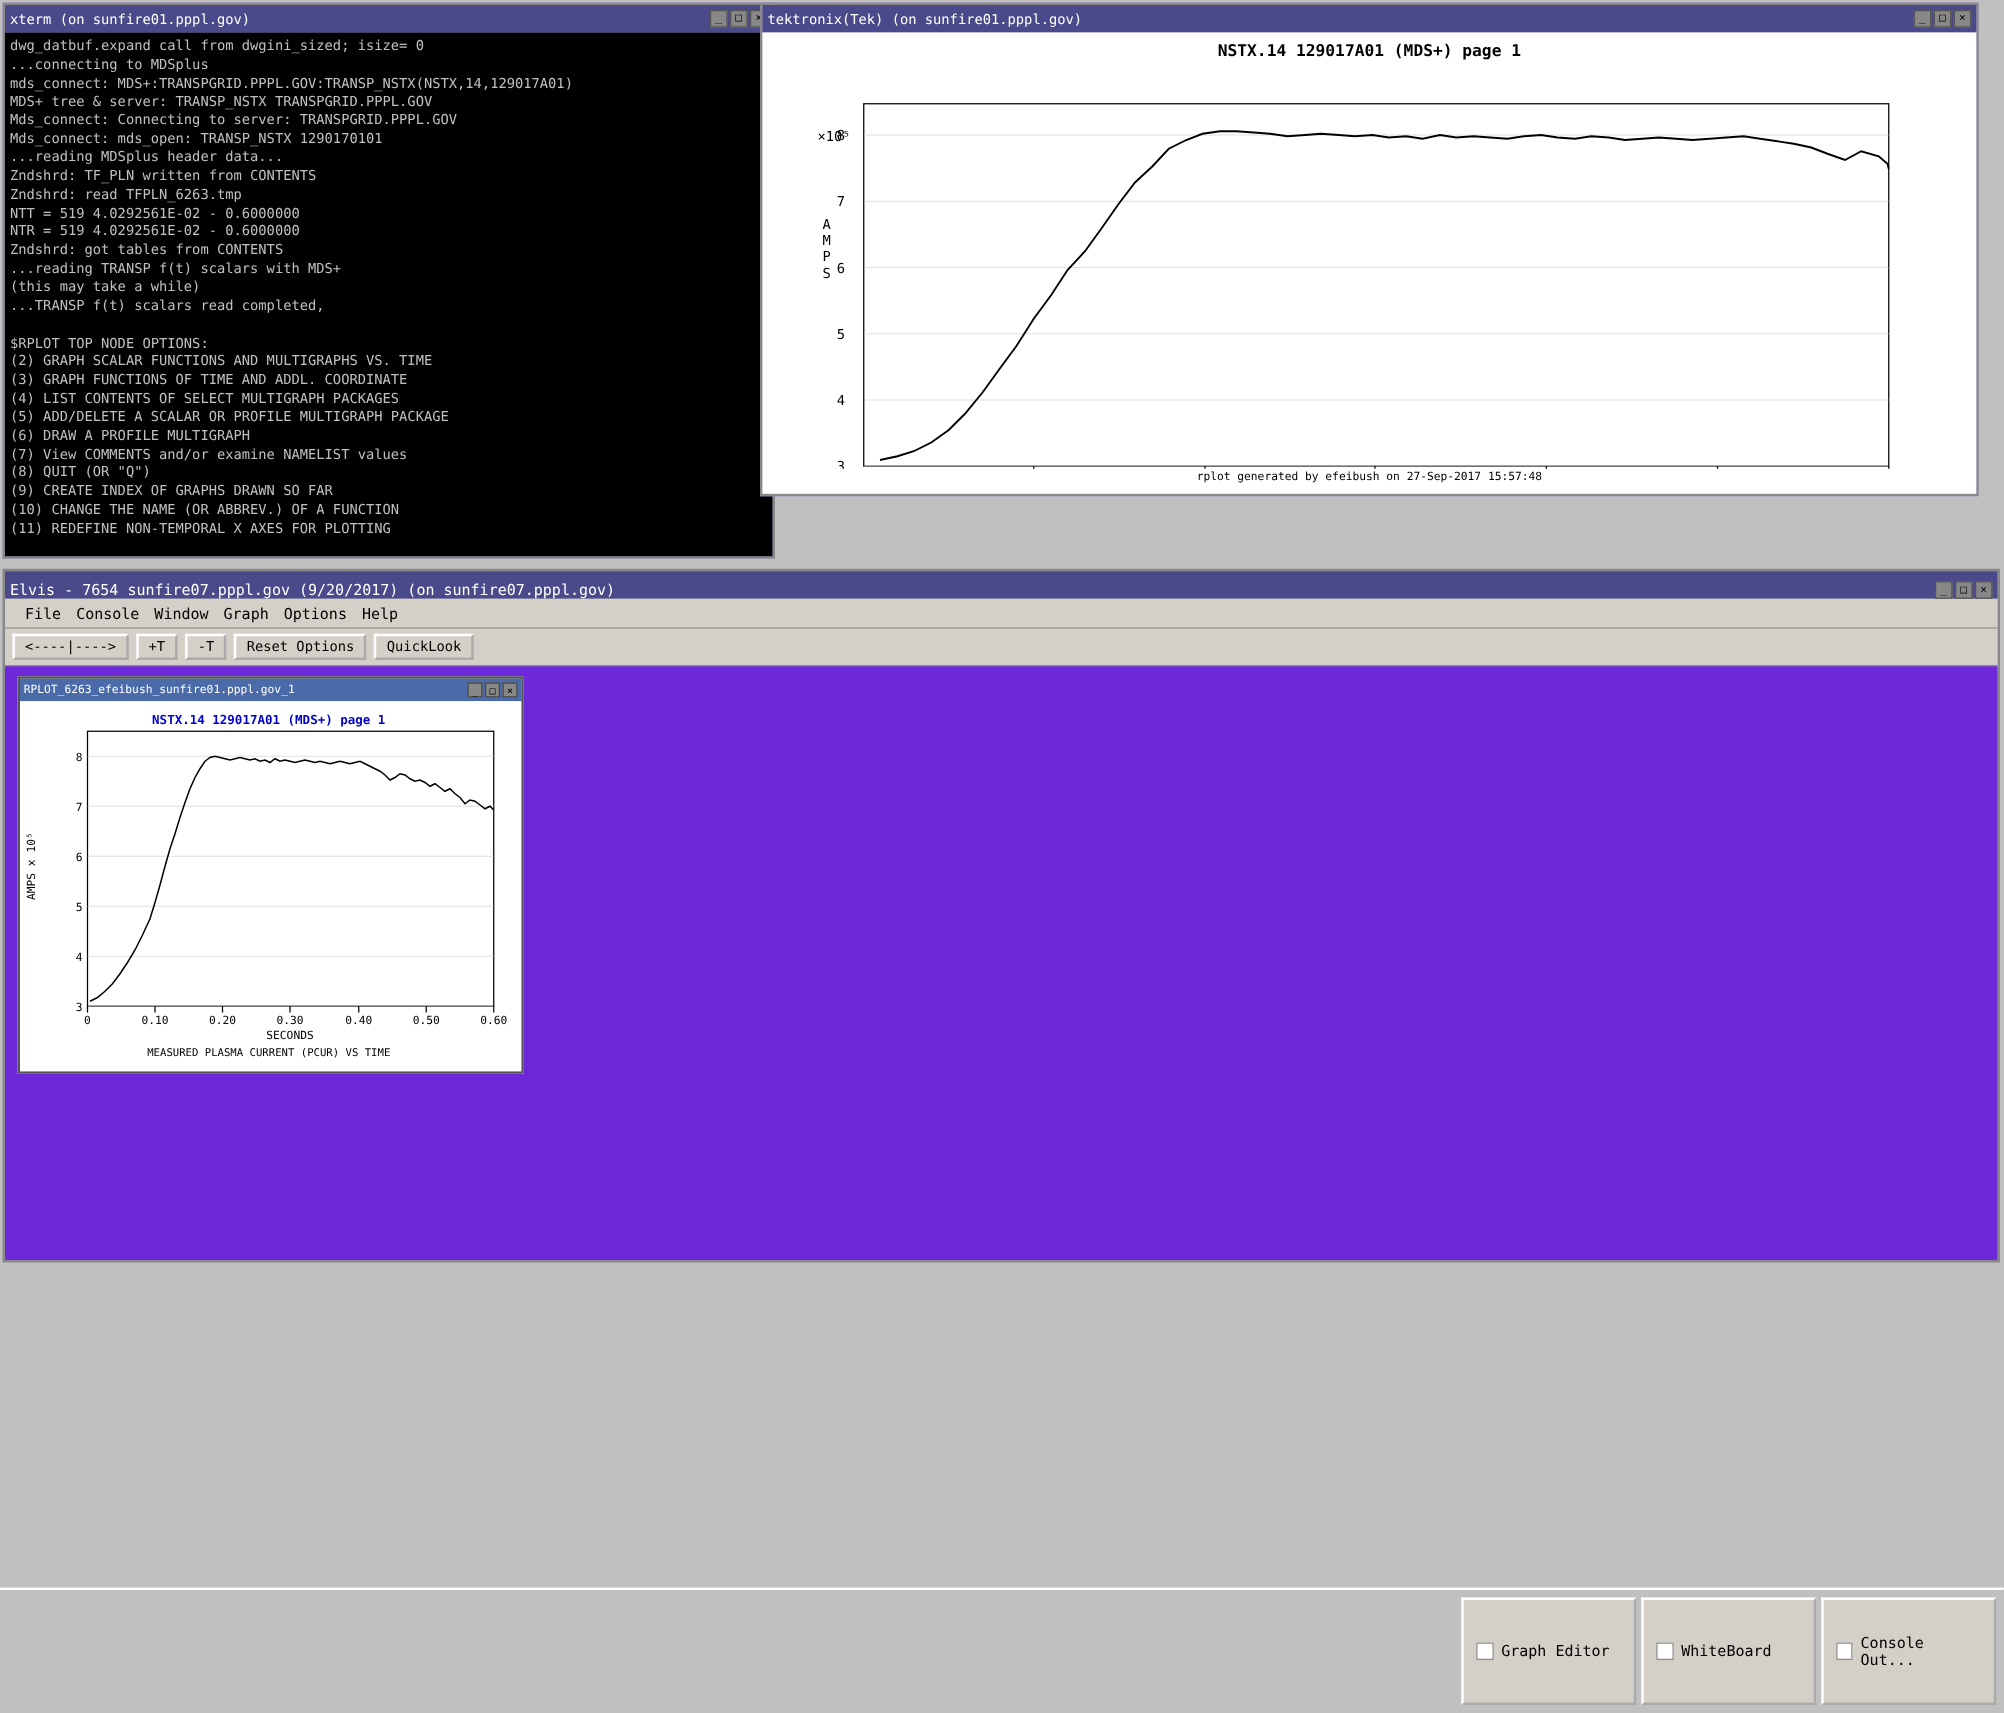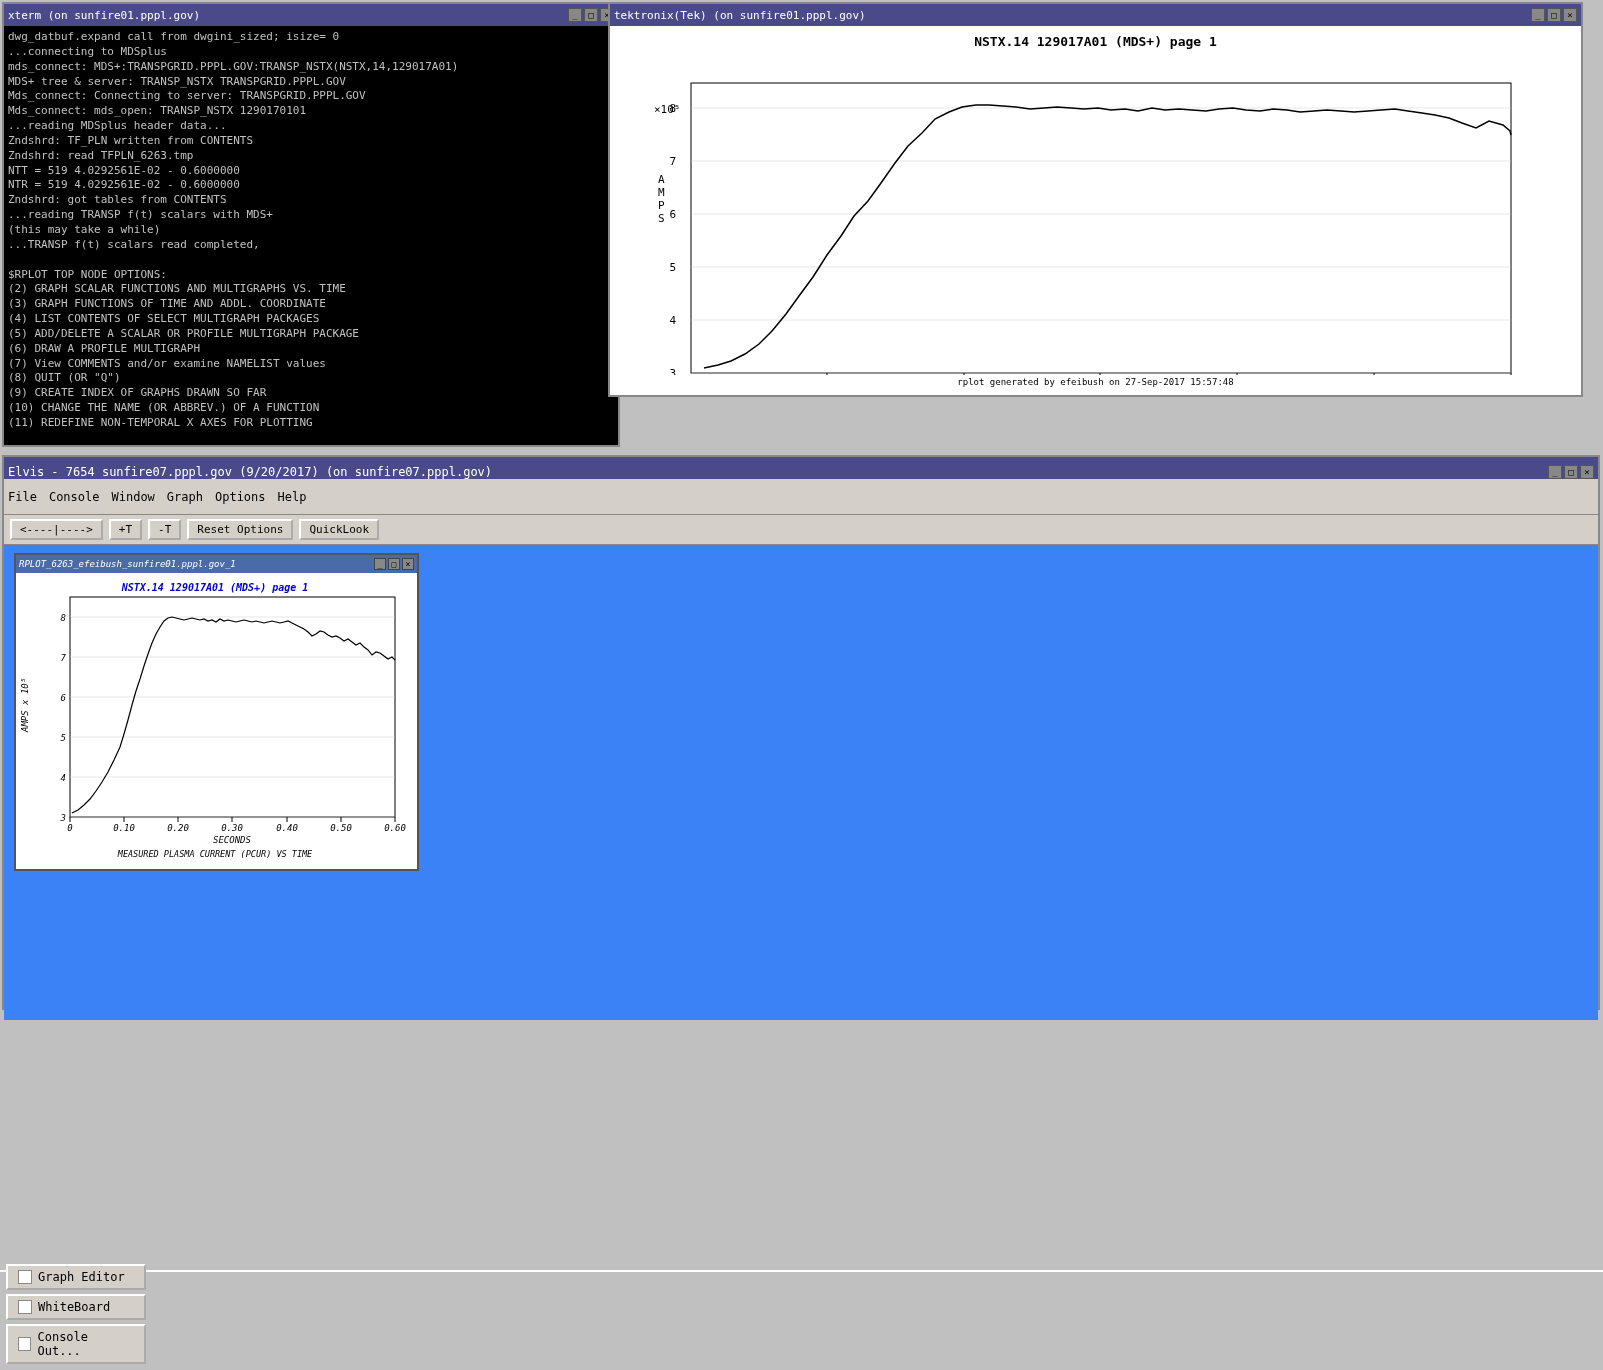--- a/index.html
+++ b/index.html
@@ -102,23 +102,23 @@
       display: flex;
       align-items: flex-end;
       justify-content: space-between;
       padding: 0 4px;
     }
     #elvis-window .elvis-menubar {
       background: #d4d0c8;
       color: #000;
       display: flex;
       align-items: center;
-      padding: 2px 4px;
+      padding: 2px 16px;
       gap: 12px;
-      height: 36px;
+      height: 24px;
       border-bottom: 1px solid #888;
     }
     #elvis-window .elvis-menubar span {
       cursor: pointer;
     }
     #elvis-window .elvis-toolbar {
       background: #d4d0c8;
       display: flex;
       align-items: center;
       padding: 3px 6px;
@@ -128,25 +128,24 @@
     }
     .toolbar-btn {
       background: #d4d0c8;
       border: 2px outset #fff;
       padding: 2px 8px;
       font-size: 11px;
       cursor: pointer;
       font-family: monospace;
     }
     #elvis-window .elvis-body {
-      background: #3b82f6;
+      background: #6d28d9;
       height: calc(100% - 76px);
       padding: 8px;
       position: relative;
-      font-style: italic;
     }
 
     
     .inner-window {
       position: absolute;
       top: 8px;
       left: 10px;
       width: 405px;
       border: 2px solid #555;
       background: #fff;
@@ -190,21 +189,20 @@
     
     #taskbar {
       position: absolute;
       bottom: 0;
       left: 0;
       width: 1603px;
       height: 100px;
       background: #c0c0c0;
       border-top: 2px solid #fff;
       display: flex;
-      flex-direction: column;
       justify-content: flex-end;
       padding: 6px;
       gap: 4px;
     }
     .taskbar-btn {
       display: flex;
       align-items: center;
       gap: 6px;
       background: #d4d0c8;
       border: 2px outset #fff;

